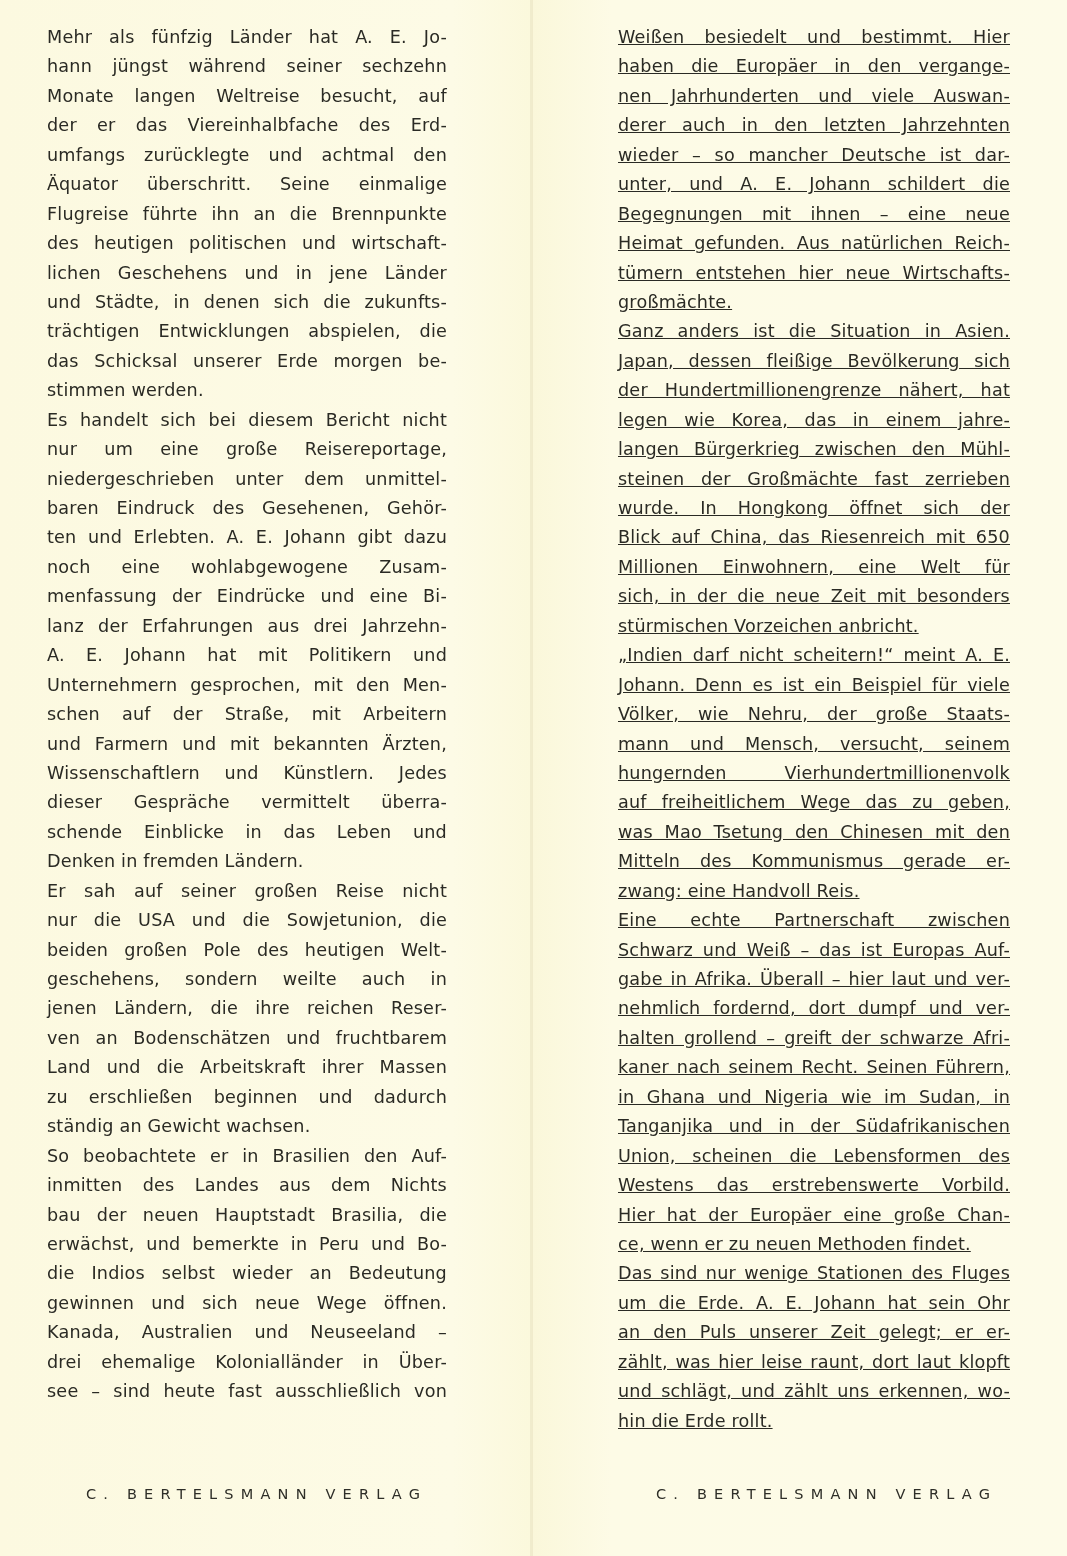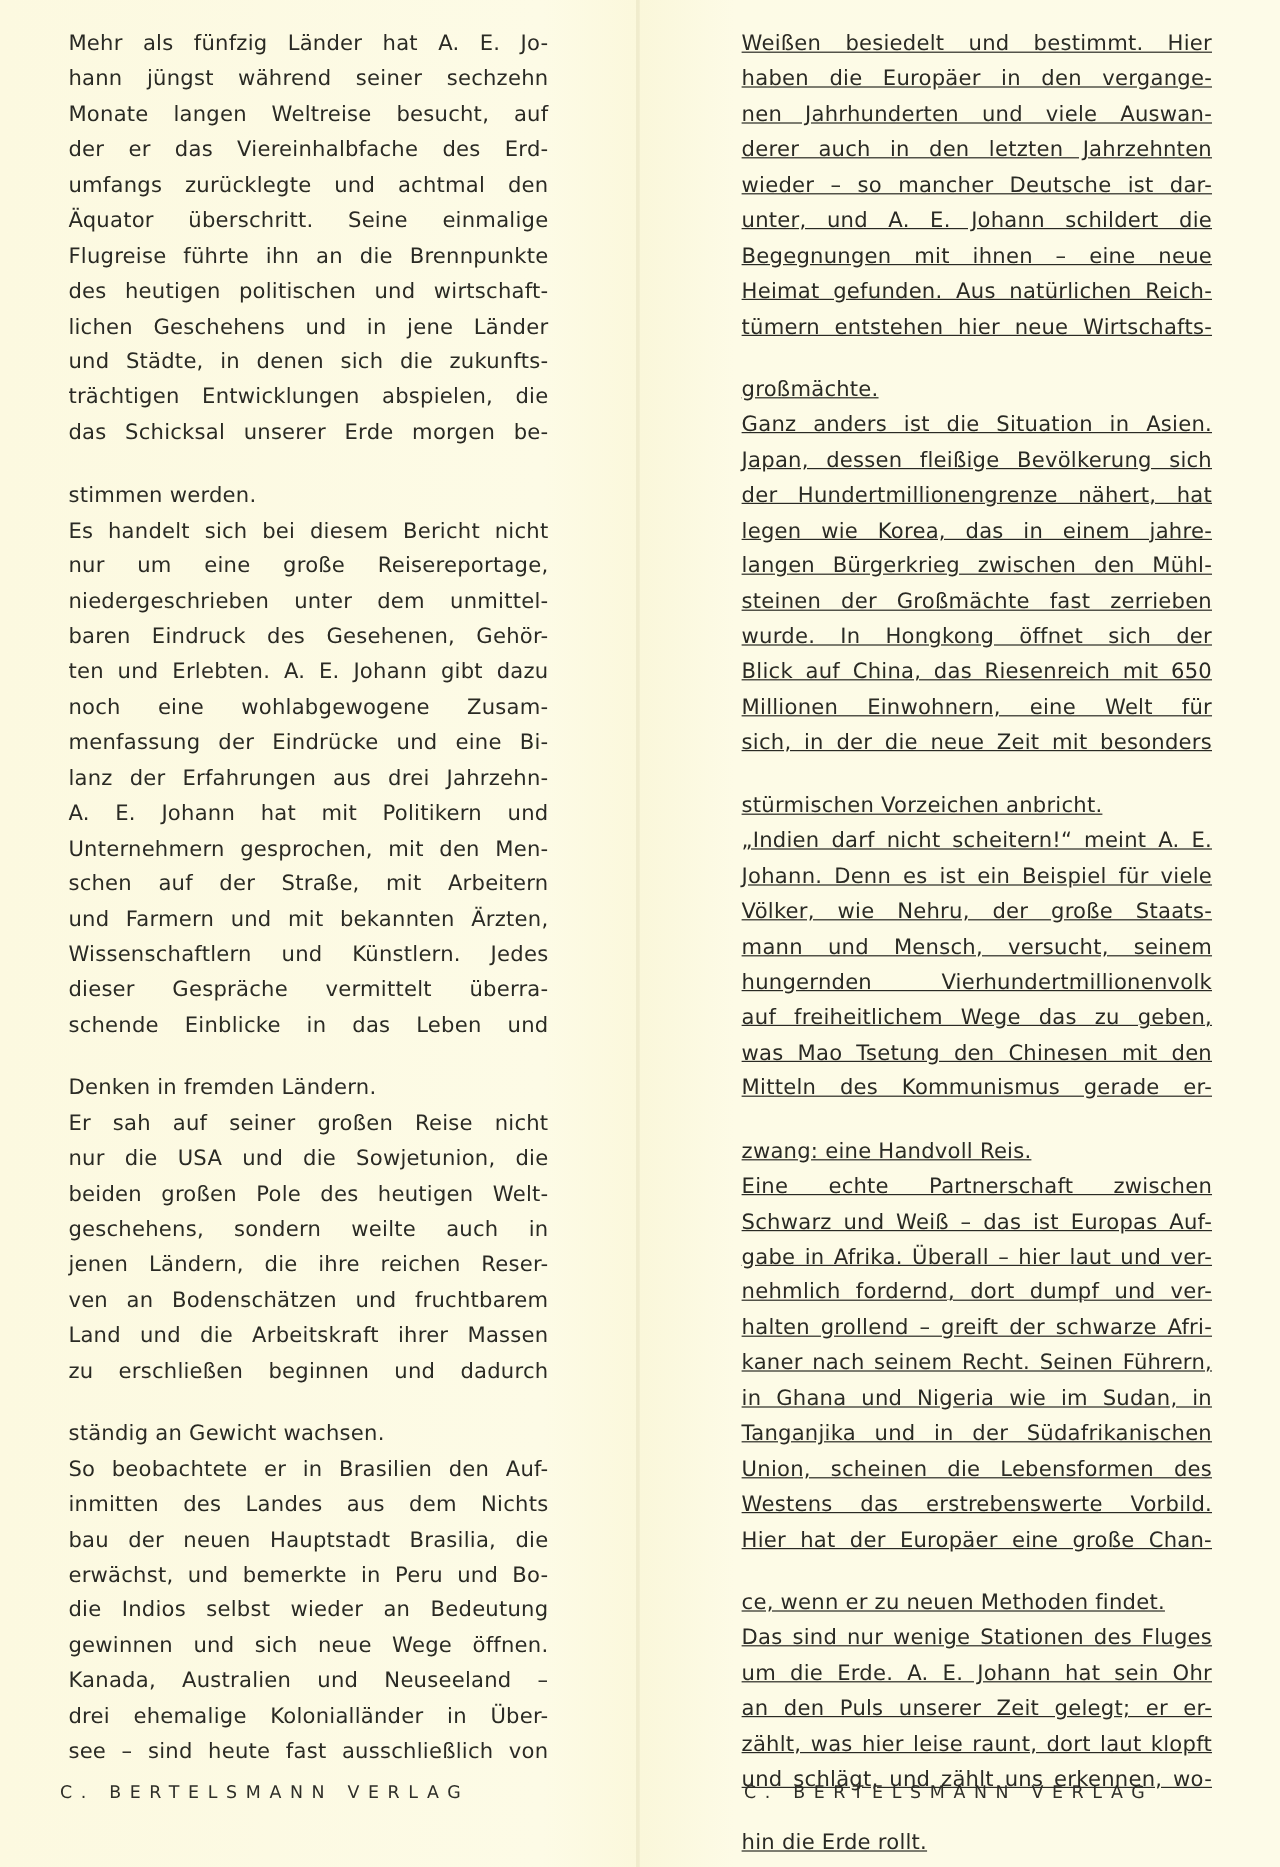--- a/index.html
+++ b/index.html
@@ -36,49 +36,49 @@
     top: 0;
     width: 3px;
     height: 1556px;
     background: rgba(230, 224, 190, 0.5);
   }
   .column {
     position: absolute;
     top: 23px;
   }
   .column.left {
-    left: 57px;
+    left: 47px;
     width: 400px;
   }
   .column.right {
     left: 618px;
     width: 392px;
     text-decoration: underline;
   }
   .line {
     display: block;
     height: 29.45px;
     line-height: 29.45px;
     font-size: 17.6px;
     white-space: nowrap;
     text-align: justify;
     text-align-last: justify;
     letter-spacing: 0.2px;
   }
   .line.last {
     text-align-last: left;
-    margin-top: 23px;
   }
   .footer {
     position: absolute;
     top: 1486px;
     font-size: 14.5px;
     letter-spacing: 7.2px;
     white-space: nowrap;
     color: #2e2e28;
+    margin-left: 36px;
   }
   .footer.left {
     left: 50px;
     width: 400px;
   }
   .footer.right {
     left: 620px;
     width: 400px;
   }
 </style>

